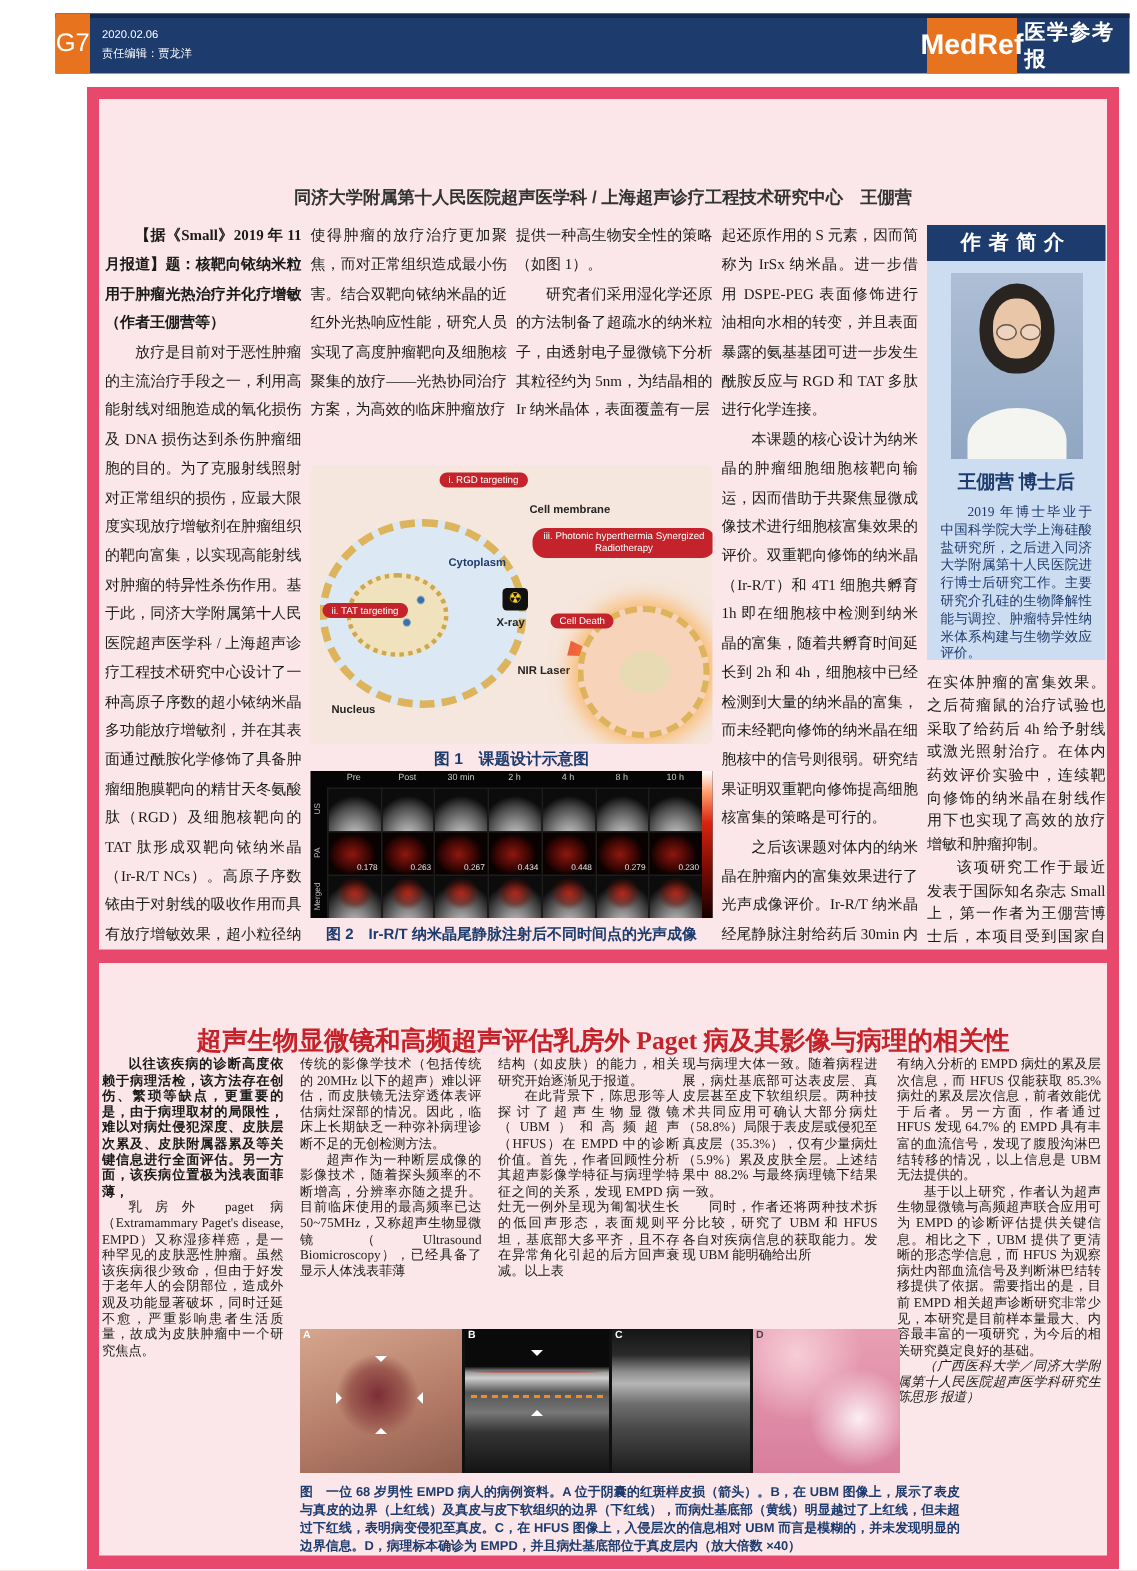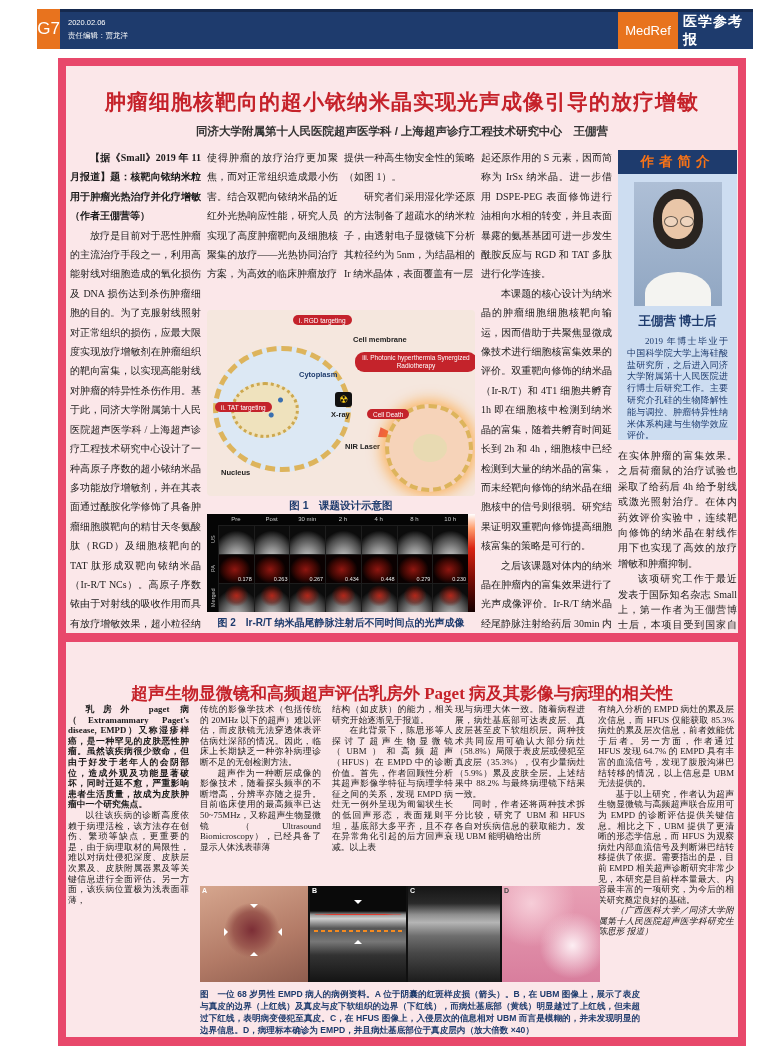--- a/index.html
+++ b/index.html
@@ -11,21 +11,21 @@
   
   .masthead{position:absolute;left:37px;top:9px;width:716px;height:37px;background:#1e3b6d;border-top:3px solid #15294e;}
   .g7box{position:absolute;left:0;top:-3px;width:23px;height:40px;background:#e8731e;color:#fff;
          display:flex;align-items:center;justify-content:center;font-size:17px;}
   .dateblock{position:absolute;left:31px;top:5px;color:#fff;font-size:7.5px;line-height:1.7;}
   .sectionbox{position:absolute;left:176px;top:3px;width:418px;height:31px;background:#fff;
               display:flex;align-items:center;justify-content:center;gap:12px;}
   .section-cn{color:#1e3b6d;font-weight:bold;font-size:21px;letter-spacing:2px;}
   .section-en{color:#ef8f2b;font-size:18px;font-family:"Liberation Serif",serif;}
   .medrefbox{position:absolute;left:581px;top:0;width:60px;height:37px;background:#e8731e;color:#fff;
-             display:flex;align-items:center;justify-content:center;font-weight:normal;font-size:13px;}
+             display:flex;align-items:center;justify-content:center;font-weight:bold;font-size:19px;}
   .papername{position:absolute;left:646px;top:0;width:70px;height:37px;color:#fff;font-weight:bold;
              font-size:14px;display:flex;align-items:center;justify-content:center;letter-spacing:1px;}
 
   
   .frame{position:absolute;left:58px;top:58px;width:688px;height:988px;background:#e8486b;}
   .panel1{position:absolute;left:8px;top:8px;width:672px;height:567px;background:#fbe7e9;}
   .panel2{position:absolute;left:8px;top:584px;width:672px;height:395px;background:#fbe7e9;}
 
   
   .a1-title{left:66px;top:88px;width:672px;text-align:center;font-size:21px;font-weight:bold;
@@ -77,21 +77,21 @@
   .pa>div{background:radial-gradient(55% 60% at 45% 52%, #8f1610 0%, #3c0703 55%, #0a0101 82%);}
   .mg>div{background:radial-gradient(50% 55% at 50% 42%, rgba(200,35,20,.85) 0%, rgba(120,20,10,.5) 45%, rgba(0,0,0,0) 70%),
                   radial-gradient(90% 130% at 50% 118%, #c8c8c8 0%, #808080 32%, #404040 58%, #0c0c0c 78%);}
   .pav{position:absolute;right:2px;bottom:1px;font-size:5.5px;color:#e6e6e6;font-style:normal;}
   .f2-cbar{width:7px;background:linear-gradient(to top,#140000,#7e0d05 35%,#d92312 65%,#ff9a6a 85%,#fff);}
   .a1-figcap1{left:207px;top:499px;width:268px;font-size:10.5px;}
   .a1-figcap2{left:207px;top:616px;width:268px;font-size:10px;}
 
   
   .profile{left:618px;top:150px;width:119px;height:290px;background:#cdddf1;}
-  .sb-head{height:24px;background:#1e3b6d;color:#f97316;font-weight:bold;font-size:13.5px;
+  .sb-head{height:24px;background:#1e3b6d;color:#ffffff;font-weight:bold;font-size:13.5px;
            display:flex;align-items:center;justify-content:center;letter-spacing:5px;}
   .sb-photo{position:relative;width:88px;height:124px;margin:8px auto 0;background:linear-gradient(#aebfd6,#90a6c2);overflow:hidden;}
   .hair{position:absolute;left:19px;top:7px;width:50px;height:60px;background:#2a2420;border-radius:50% 50% 46% 46%;}
   .face{position:absolute;left:28px;top:17px;width:32px;height:40px;background:#e9c6a8;border-radius:46%;}
   .glasses{position:absolute;left:29px;top:34px;width:30px;height:9px;
            border-left:1px solid transparent;display:flex;justify-content:space-between;}
   .glasses i{width:12px;height:9px;border:1px solid #63584e;border-radius:50%;background:rgba(255,255,255,.25);}
   .shirt{position:absolute;left:11px;bottom:-8px;width:66px;height:42px;background:#f4f4f1;border-radius:50% 50% 0 0;}
   .sb-name{text-align:center;color:#1e3b6d;font-weight:bold;font-size:12.5px;margin-top:7px;}
   .sb-bio{margin:6px 9px 0;font-size:9px;line-height:11.8px;color:#1e3b6d;text-align:justify;text-indent:2em;}
@@ -139,21 +139,20 @@
     </div>
     <div class="medrefbox">MedRef</div>
     <div class="papername">医学参考报</div>
   </div>
 
   <div class="frame">
     <div class="panel1"></div>
     <div class="panel2"></div>
   </div>
 
-  <div class="abs a1-title">肿瘤细胞核靶向的超小铱纳米晶实现光声成像引导的放疗增敏</div>
   <div class="abs a1-byline sans">同济大学附属第十人民医院超声医学科 / 上海超声诊疗工程技术研究中心　王倗营</div>
 
   <div class="abs a1col a1c1 coltext lead">
       <p>【据《Small》2019 年 11 月报道】题：核靶向铱纳米粒用于肿瘤光热治疗并化疗增敏（作者王倗营等）</p>
       <p>放疗是目前对于恶性肿瘤的主流治疗手段之一，利用高能射线对细胞造成的氧化损伤及 DNA 损伤达到杀伤肿瘤细胞的目的。为了克服射线照射对正常组织的损伤，应最大限度实现放疗增敏剂在肿瘤组织的靶向富集，以实现高能射线对肿瘤的特异性杀伤作用。基于此，同济大学附属第十人民医院超声医学科 / 上海超声诊疗工程技术研究中心设计了一种高原子序数的超小铱纳米晶多功能放疗增敏剂，并在其表面通过酰胺化学修饰了具备肿瘤细胞膜靶向的精甘天冬氨酸肽（RGD）及细胞核靶向的 TAT 肽形成双靶向铱纳米晶（Ir-R/T NCs）。高原子序数铱由于对射线的吸收作用而具有放疗增敏效果，超小粒径纳米晶（约为 5 nm）可通过肿瘤自身增强的血管通透和滞留特性实现较高的肿瘤富集率。此外，RGD 靶向和 TAT 靶向修饰实现了纳米晶连续的肿瘤细胞膜——细胞核靶向，这一设计大幅提高了纳米晶肿瘤靶向富集能力及细胞核穿透能力，</p>
     </div>
   <div class="abs a1col a1c2 coltext cont">
       <p>使得肿瘤的放疗治疗更加聚焦，而对正常组织造成最小伤害。结合双靶向铱纳米晶的近红外光热响应性能，研究人员实现了高度肿瘤靶向及细胞核聚集的放疗——光热协同治疗方案，为高效的临床肿瘤放疗</p>
     </div>
   <div class="abs a1col a1c3 coltext cont">
@@ -264,22 +263,22 @@
         </div>
       <div class="shirt"></div>
     </div>
     <div class="sb-name">王倗营 博士后</div>
     <div class="sb-bio">2019 年博士毕业于中国科学院大学上海硅酸盐研究所，之后进入同济大学附属第十人民医院进行博士后研究工作。主要研究介孔硅的生物降解性能与调控、肿瘤特异性纳米体系构建与生物学效应评价。</div>
   </div>
 
   <div class="abs a2-title">超声生物显微镜和高频超声评估乳房外 Paget 病及其影像与病理的相关性</div>
 
   <div class="abs a2col a2c1 coltext lead">
+      <p>以往该疾病的诊断高度依赖于病理活检，该方法存在创伤、繁琐等缺点，更重要的是，由于病理取材的局限性，难以对病灶侵犯深度、皮肤层次累及、皮肤附属器累及等关键信息进行全面评估。另一方面，该疾病位置极为浅表面菲薄，</p>
       <p>乳房外 paget 病（Extramammary Paget's disease, EMPD）又称湿疹样癌，是一种罕见的皮肤恶性肿瘤。虽然该疾病很少致命，但由于好发于老年人的会阴部位，造成外观及功能显著破坏，同时迁延不愈，严重影响患者生活质量，故成为皮肤肿瘤中一个研究焦点。</p>
-      <p>以往该疾病的诊断高度依赖于病理活检，该方法存在创伤、繁琐等缺点，更重要的是，由于病理取材的局限性，难以对病灶侵犯深度、皮肤层次累及、皮肤附属器累及等关键信息进行全面评估。另一方面，该疾病位置极为浅表面菲薄，</p>
     </div>
   <div class="abs a2col a2c2 coltext cont">
       <p>传统的影像学技术（包括传统的 20MHz 以下的超声）难以评估，而皮肤镜无法穿透体表评估病灶深部的情况。因此，临床上长期缺乏一种弥补病理诊断不足的无创检测方法。</p>
       <p>超声作为一种断层成像的影像技术，随着探头频率的不断增高，分辨率亦随之提升。目前临床使用的最高频率已达 50~75MHz，又称超声生物显微镜（Ultrasound Biomicroscopy），已经具备了显示人体浅表菲薄</p>
     </div>
   <div class="abs a2col a2c3 coltext cont">
       <p>结构（如皮肤）的能力，相关研究开始逐渐见于报道。</p>
       <p>在此背景下，陈思形等人探讨了超声生物显微镜（UBM）和高频超声（HFUS）在 EMPD 中的诊断价值。首先，作者回顾性分析其超声影像学特征与病理学特征之间的关系，发现 EMPD 病灶无一例外呈现为匍匐状生长的低回声形态，表面规则平坦，基底部大多平齐，且不存在异常角化引起的后方回声衰减。以上表</p>
     </div>
   <div class="abs a2col a2c4 coltext cont">

